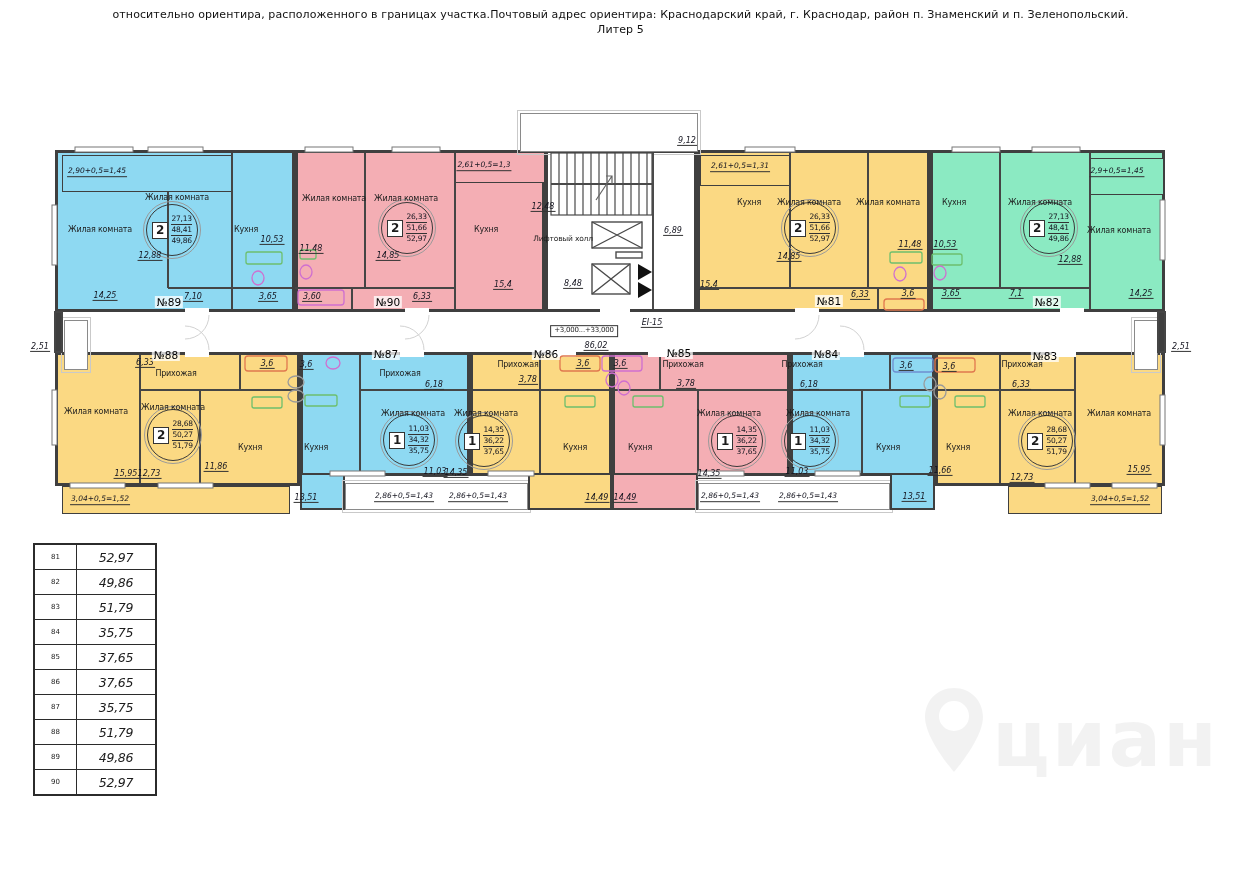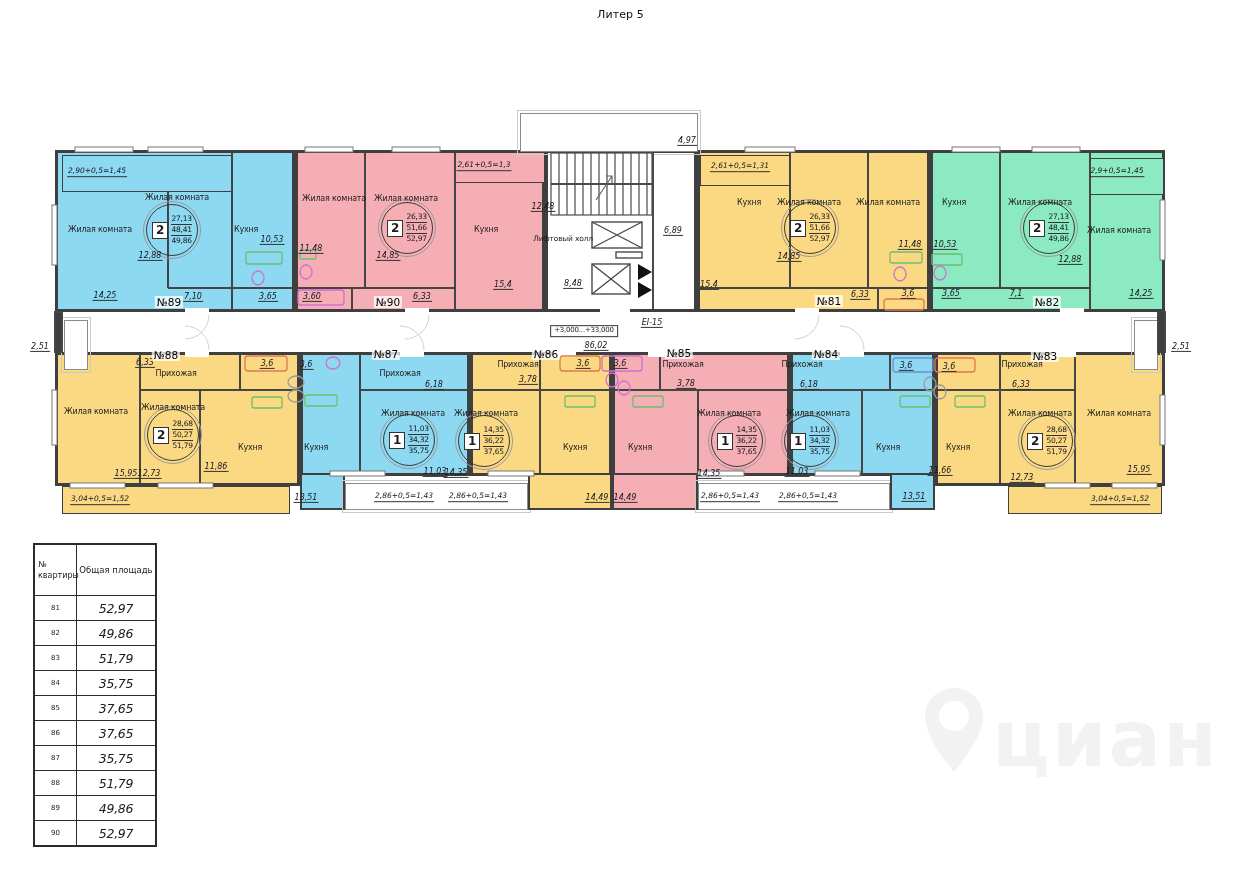--- a/index.html
+++ b/index.html
@@ -44,20 +44,21 @@
   
   .wm{position:absolute;left:922px;top:686px;z-index:0;display:flex;align-items:flex-end;gap:6px;
       color:rgba(0,0,0,.05);font-size:78px;font-weight:bold;line-height:.9;letter-spacing:2px}
 </style>
 </head>
 <body>
 
 <div class="page">
 
   <div class="hdr">
+    <div>относительно ориентира, расположенного в границах участка.Почтовый адрес ориентира: Краснодарский край, г. Краснодар, район п. Знаменский и п. Зеленопольский.</div>
     <div>Литер 5</div>
   </div>
 
   <div class="blk" style="left: 55px; top: 150px; width: 240px; height: 162px; background: rgb(142, 217, 242);"></div>
   <div class="blk" style="left: 295px; top: 150px; width: 250px; height: 162px; background: rgb(244, 174, 180);"></div>
   <div class="blk" style="left:545px;top:150px;width:152px;height:162px;background:#fff"></div>
   <div class="blk" style="left: 697px; top: 150px; width: 233px; height: 162px; background: rgb(251, 217, 131);"></div>
   <div class="blk" style="left: 930px; top: 150px; width: 235px; height: 162px; background: rgb(139, 234, 194);"></div>
   <div style="position:absolute;left:55px;top:312px;width:1110px;height:40px;background:#fff;z-index:1"></div>
   <div class="blk" style="left: 55px; top: 352px; width: 245px; height: 134px; background: rgb(251, 217, 131);"></div>
@@ -184,21 +185,21 @@
       <ellipse cx="940" cy="392" rx="6" ry="7" stroke="#9a9a9a"></ellipse>
       <rect x="900" y="396" width="30" height="11" rx="2" stroke="#6dbf6d"></rect>
       <rect x="955" y="396" width="30" height="11" rx="2" stroke="#6dbf6d"></rect>
     </g>
   </svg>
 
   <div class="val" style="left:543px;top:207px">12,48</div>
   <div class="lbl sm" style="left:563px;top:239px">Лифтовый холл</div>
   <div class="val" style="left:573px;top:284px">8,48</div>
   <div class="val" style="left:673px;top:231px">6,89</div>
-  <div class="val" style="left:687px;top:141px">4,97</div>
+  <div class="val" style="left:687px;top:141px">9,12</div>
   <div class="val" style="left:652px;top:323px">EI-15</div>
   <div class="lbl boxed" style="left:584px;top:331px;transform:translate(-50%,-50%)">+3,000...+33,000</div>
   <div class="val" style="left:596px;top:346px">86,02</div>
   <div class="val" style="left:40px;top:347px">2,51</div>
   <div class="val" style="left:1181px;top:347px">2,51</div>
 
   <div class="apn" style="left:169px;top:302px">№89</div>
   <div class="val sm" style="left:97px;top:172px">2,90+0,5=1,45</div>
   <div class="lbl" style="left:100px;top:230px">Жилая комната</div>
   <div class="val" style="left:105px;top:296px">14,25</div>
@@ -380,24 +381,20 @@
   <div class="ic" style="left:1047px;top:441px">
     <span class="icn">2</span>
     <span class="icv">
         <i class="b">28,68</i>
         <i class="b">50,27</i>
         <i>51,79</i>
       </span>
   </div>
 
   <div class="tbl">
-    <div class="trw th">
-      <div class="tc1">№ квартиры</div>
-      <div class="tc2">Общая площадь</div>
-    </div>
     <div class="trw tr">
         <div class="tc1">81</div>
         <div class="tc2">52,97</div>
       </div>
     <div class="trw tr">
         <div class="tc1">82</div>
         <div class="tc2">49,86</div>
       </div>
     <div class="trw tr">
         <div class="tc1">83</div>

